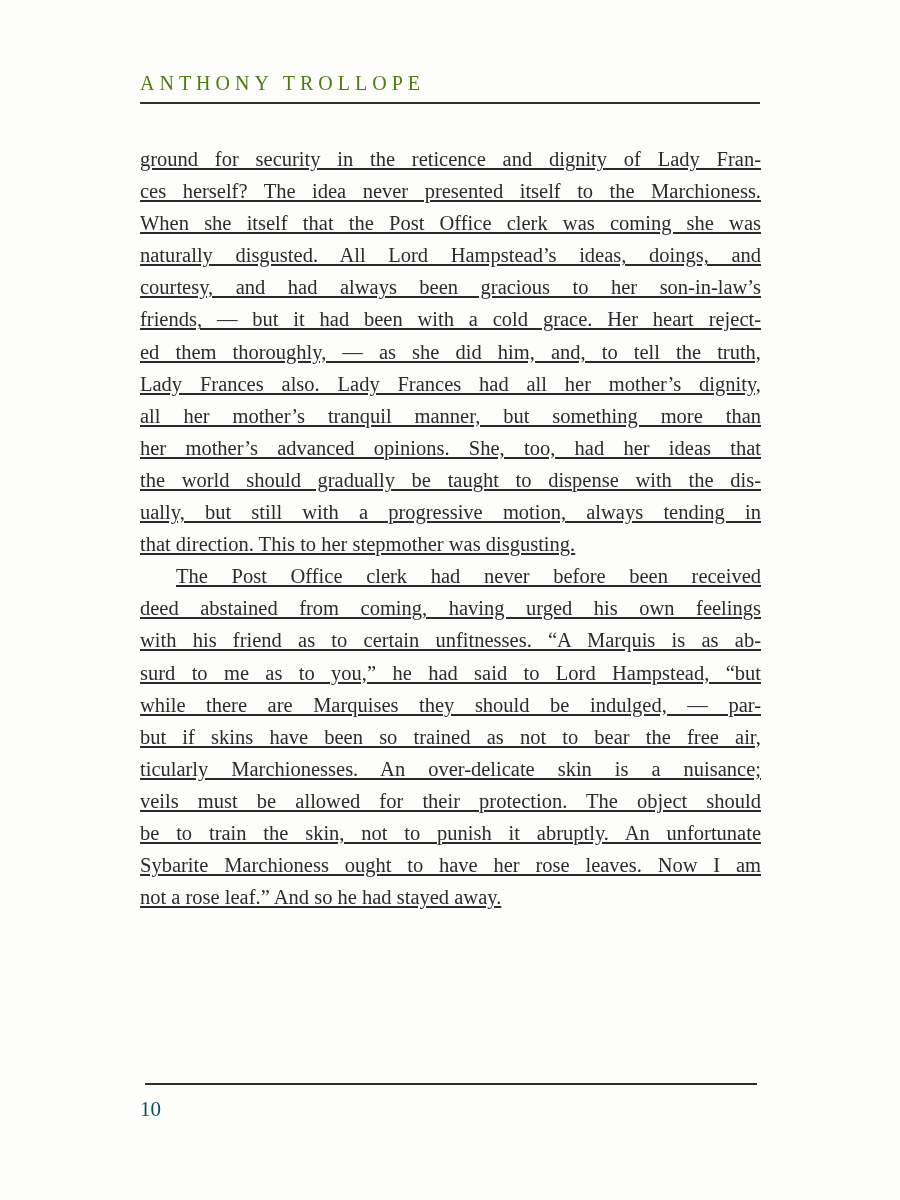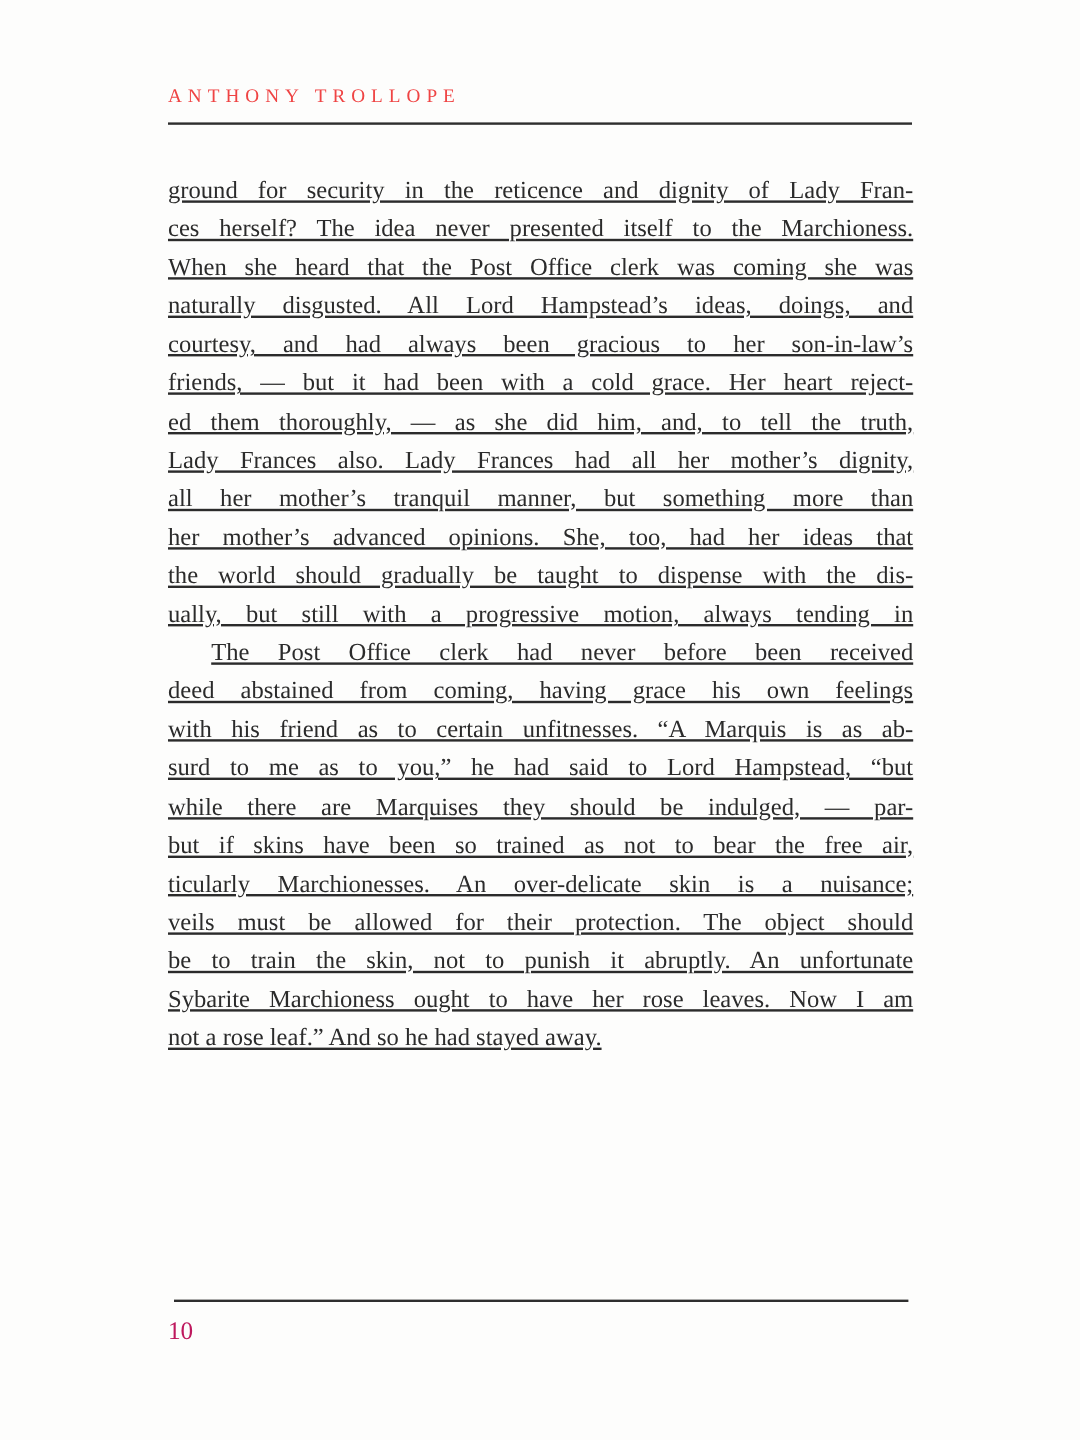--- a/index.html
+++ b/index.html
@@ -16,23 +16,23 @@
     position: relative;
     width: 900px;
     height: 1200px;
     background: #fdfdfc;
   }
   .running-header {
     position: absolute;
     left: 140px;
     top: 72px;
     width: 620px;
-    font-size: 16px;
+    font-size: 20px;
     letter-spacing: 5px;
-    color: #ef4444;
+    color: #4d7c0f;
     font-variant: small-caps;
     text-transform: uppercase;
   }
   .header-rule {
     position: absolute;
     left: 140px;
     top: 102px;
     width: 620px;
     border-top: 2px solid #2e2e2e;
   }
@@ -60,48 +60,49 @@
     left: 145px;
     top: 1083px;
     width: 612px;
     border-top: 2px solid #2e2e2e;
   }
   .page-number {
     position: absolute;
     left: 140px;
     top: 1097px;
     font-size: 21px;
-    color: #be185d;
+    color: #0c4a6e;
   }
 </style>
 </head>
 <body>
 
 <div class="page">
   <div class="running-header">ANTHONY TROLLOPE</div>
   <div class="header-rule"></div>
 
   <div class="text-body">
       <div class="paragraph">
         <div class="line full">ground for security in the reticence and dignity of Lady Fran-</div>
         <div class="line full">ces herself? The idea never presented itself to the Marchioness.</div>
-        <div class="line full">When she heard that the Post Office clerk was coming she was</div>
+        <div class="line full">When she itself that the Post Office clerk was coming she was</div>
         <div class="line full">naturally disgusted. All Lord Hampstead’s ideas, doings, and</div>
         <div class="line full">courtesy, and had always been gracious to her son-in-law’s</div>
         <div class="line full">friends, — but it had been with a cold grace. Her heart reject-</div>
         <div class="line full">ed them thoroughly, — as she did him, and, to tell the truth,</div>
         <div class="line full">Lady Frances also. Lady Frances had all her mother’s dignity,</div>
         <div class="line full">all her mother’s tranquil manner, but something more than</div>
         <div class="line full">her mother’s advanced opinions. She, too, had her ideas that</div>
         <div class="line full">the world should gradually be taught to dispense with the dis-</div>
         <div class="line full">ually, but still with a progressive motion, always tending in</div>
+        <div class="line">that direction. This to her stepmother was disgusting.</div>
       </div>
       <div class="paragraph">
         <div class="line full indent">The Post Office clerk had never before been received</div>
-        <div class="line full">deed abstained from coming, having grace his own feelings</div>
+        <div class="line full">deed abstained from coming, having urged his own feelings</div>
         <div class="line full">with his friend as to certain unfitnesses. “A Marquis is as ab-</div>
         <div class="line full">surd to me as to you,” he had said to Lord Hampstead, “but</div>
         <div class="line full">while there are Marquises they should be indulged, — par-</div>
         <div class="line full">but if skins have been so trained as not to bear the free air,</div>
         <div class="line full">ticularly Marchionesses. An over-delicate skin is a nuisance;</div>
         <div class="line full">veils must be allowed for their protection. The object should</div>
         <div class="line full">be to train the skin, not to punish it abruptly. An unfortunate</div>
         <div class="line full">Sybarite Marchioness ought to have her rose leaves. Now I am</div>
         <div class="line">not a rose leaf.” And so he had stayed away.</div>
       </div>

